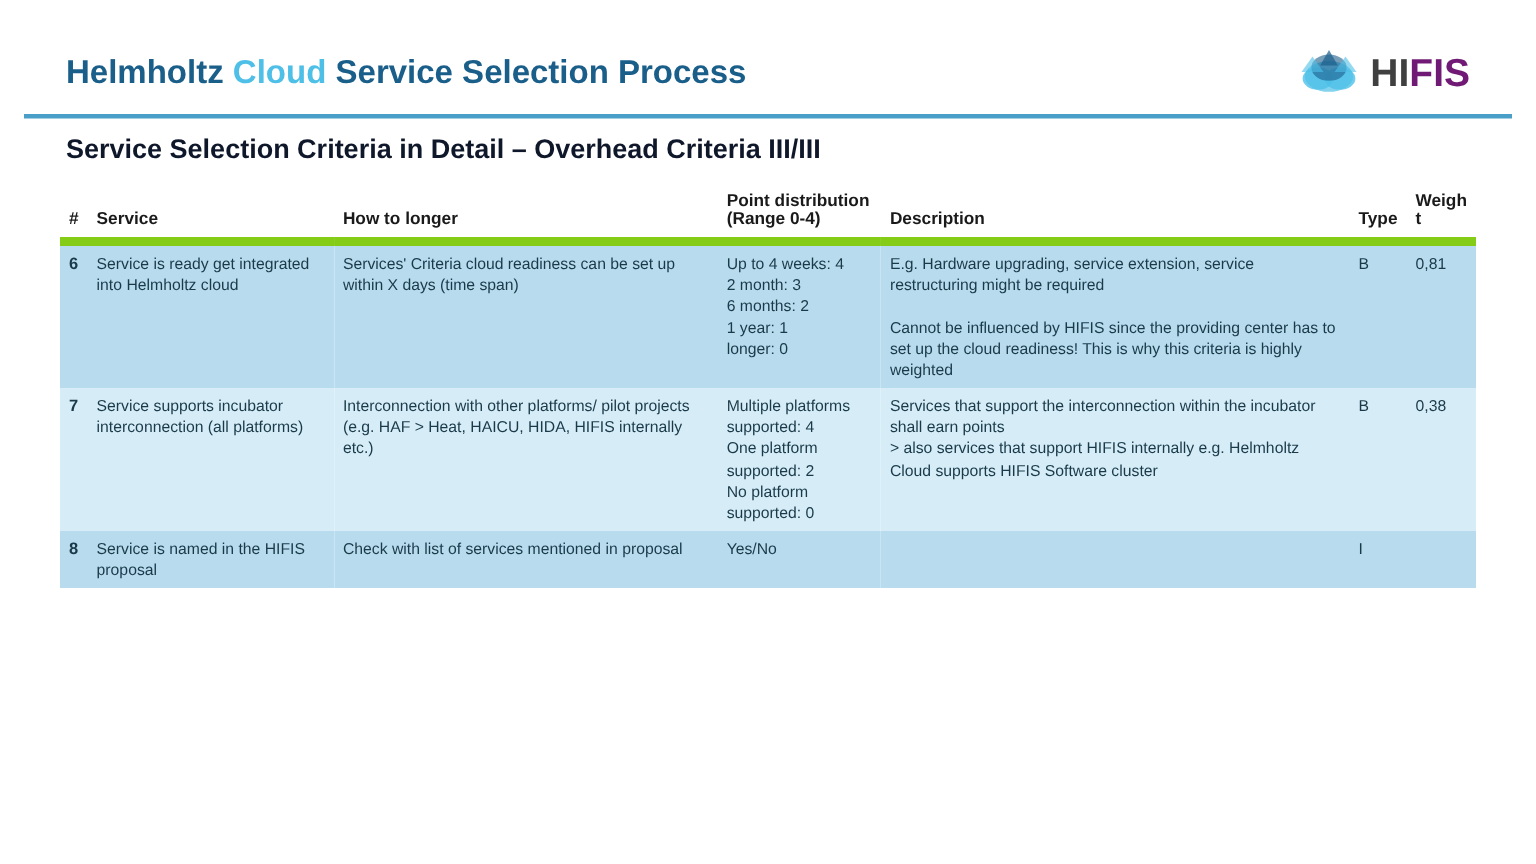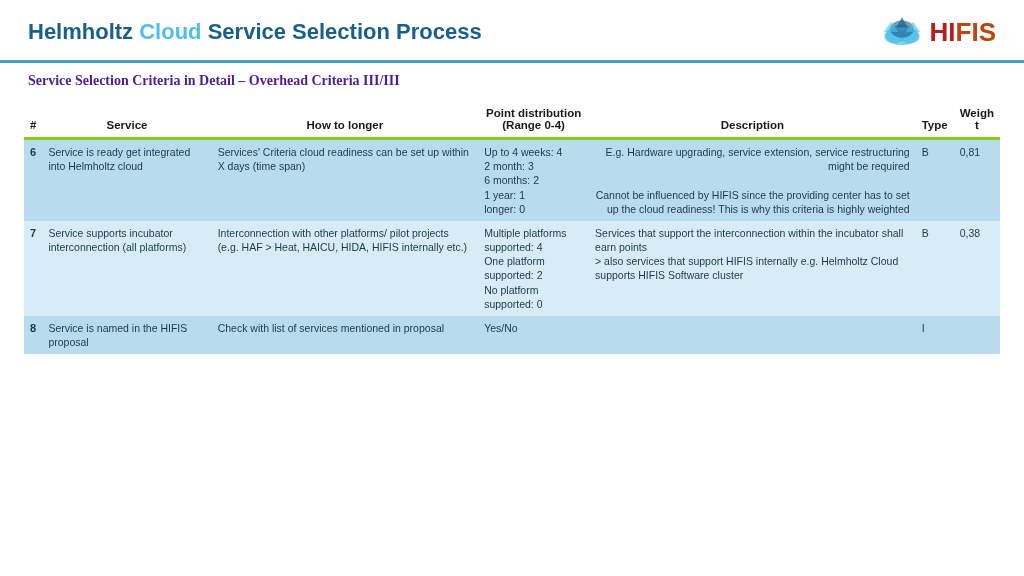--- a/index.html
+++ b/index.html
@@ -7,21 +7,21 @@
       width: 1024px;
       height: 576px;
       background: #ffffff;
       font-family: Arial, sans-serif;
       overflow: hidden;
     }
     .slide {
       width: 1024px;
       height: 576px;
       position: relative;
-      padding: 0;
+      padding: 16px;
     }
     
     .header {
       display: flex;
       align-items: center;
       justify-content: space-between;
       padding: 14px 28px 10px 28px;
       border-bottom: 3px solid #4a9fc8;
     }
     .header-title {
@@ -42,45 +42,44 @@
       height: 36px;
     }
     .logo-text {
       font-size: 26px;
       font-weight: bold;
       color: #1a5e8a;
     }
     
     .subtitle {
       padding: 10px 28px 8px 28px;
-      font-size: 14px;
-      color: #4c1d95;
+      font-size: 18px;
+      color: #0f172a;
       font-weight: 600;
-      font-family: Liberation Serif, serif;
     }
     
     .table-container {
       padding: 0 24px 0 24px;
       margin-top: 4px;
     }
     table {
       width: 100%;
       border-collapse: collapse;
       font-size: 11px;
     }
     thead tr {
       background: #ffffff;
     }
     thead th {
-      text-align: center;
+      text-align: left;
       padding: 6px 6px;
       font-size: 11.5px;
       font-weight: bold;
       color: #1a1a1a;
-      border-bottom: 3px solid #84cc16;
+      border-bottom: 6px solid #84cc16;
       vertical-align: bottom;
     }
     tbody tr:nth-child(odd) {
       background: #b8dced;
     }
     tbody tr:nth-child(even) {
       background: #d6edf7;
     }
     tbody td {
       padding: 5px 6px;
@@ -136,21 +135,21 @@
       <svg class="logo-icon" viewBox="0 0 60 48" xmlns="http://www.w3.org/2000/svg">
         <ellipse cx="30" cy="28" rx="22" ry="14" fill="#4ec0e8" opacity="0.7"></ellipse>
         <ellipse cx="20" cy="30" rx="14" ry="10" fill="#4ec0e8" opacity="0.8"></ellipse>
         <ellipse cx="40" cy="30" rx="14" ry="10" fill="#4ec0e8" opacity="0.8"></ellipse>
         <ellipse cx="30" cy="20" rx="16" ry="12" fill="#1a5e8a" opacity="0.6"></ellipse>
         <polygon points="30,4 38,18 22,18" fill="#1a5e8a" opacity="0.7"></polygon>
         <polygon points="15,10 25,24 5,24" fill="#4ec0e8" opacity="0.6"></polygon>
         <polygon points="45,10 55,24 35,24" fill="#4ec0e8" opacity="0.6"></polygon>
       </svg>
       <div class="logo-text">
-        <span style="color:#b91c1c;">HI</span><span style="color:#c2410c;">FIS</span>
+        <span style="color:#404040;">HI</span><span style="color:#701a75;">FIS</span>
       </div>
     </div>
   </div>
 
   <div class="subtitle">Service Selection Criteria in Detail – Overhead Criteria III/III</div>
 
   <div class="table-container">
     <table>
       <thead>
         <tr>
@@ -166,21 +165,21 @@
       <tbody id="table-body">
       <tr>
             <td class="row-num">6</td>
             <td>Service is ready get integrated into Helmholtz cloud</td>
             <td>Services' Criteria cloud readiness can be set up within X days (time span)</td>
             <td class="italic-text" style="white-space: pre-line;">Up to 4 weeks: 4
 2 month: 3
 6 months: 2
 1 year: 1
 longer: 0</td>
-            <td style="white-space: pre-line; text-align: right;">E.g. Hardware upgrading, service extension, service restructuring might be required
+            <td style="white-space: pre-line;">E.g. Hardware upgrading, service extension, service restructuring might be required
 
 Cannot be influenced by HIFIS since the providing center has to set up the cloud readiness! This is why this criteria is highly weighted</td>
             <td>B</td>
             <td>0,81</td>
           </tr>
           <tr>
             <td class="row-num">7</td>
             <td>Service supports incubator interconnection (all platforms)</td>
             <td>Interconnection with other platforms/ pilot projects (e.g. HAF &gt; Heat, HAICU, HIDA, HIFIS internally etc.)</td>
             <td class="italic-text" style="white-space: pre-line; margin-left: 28px;">Multiple platforms supported: 4

